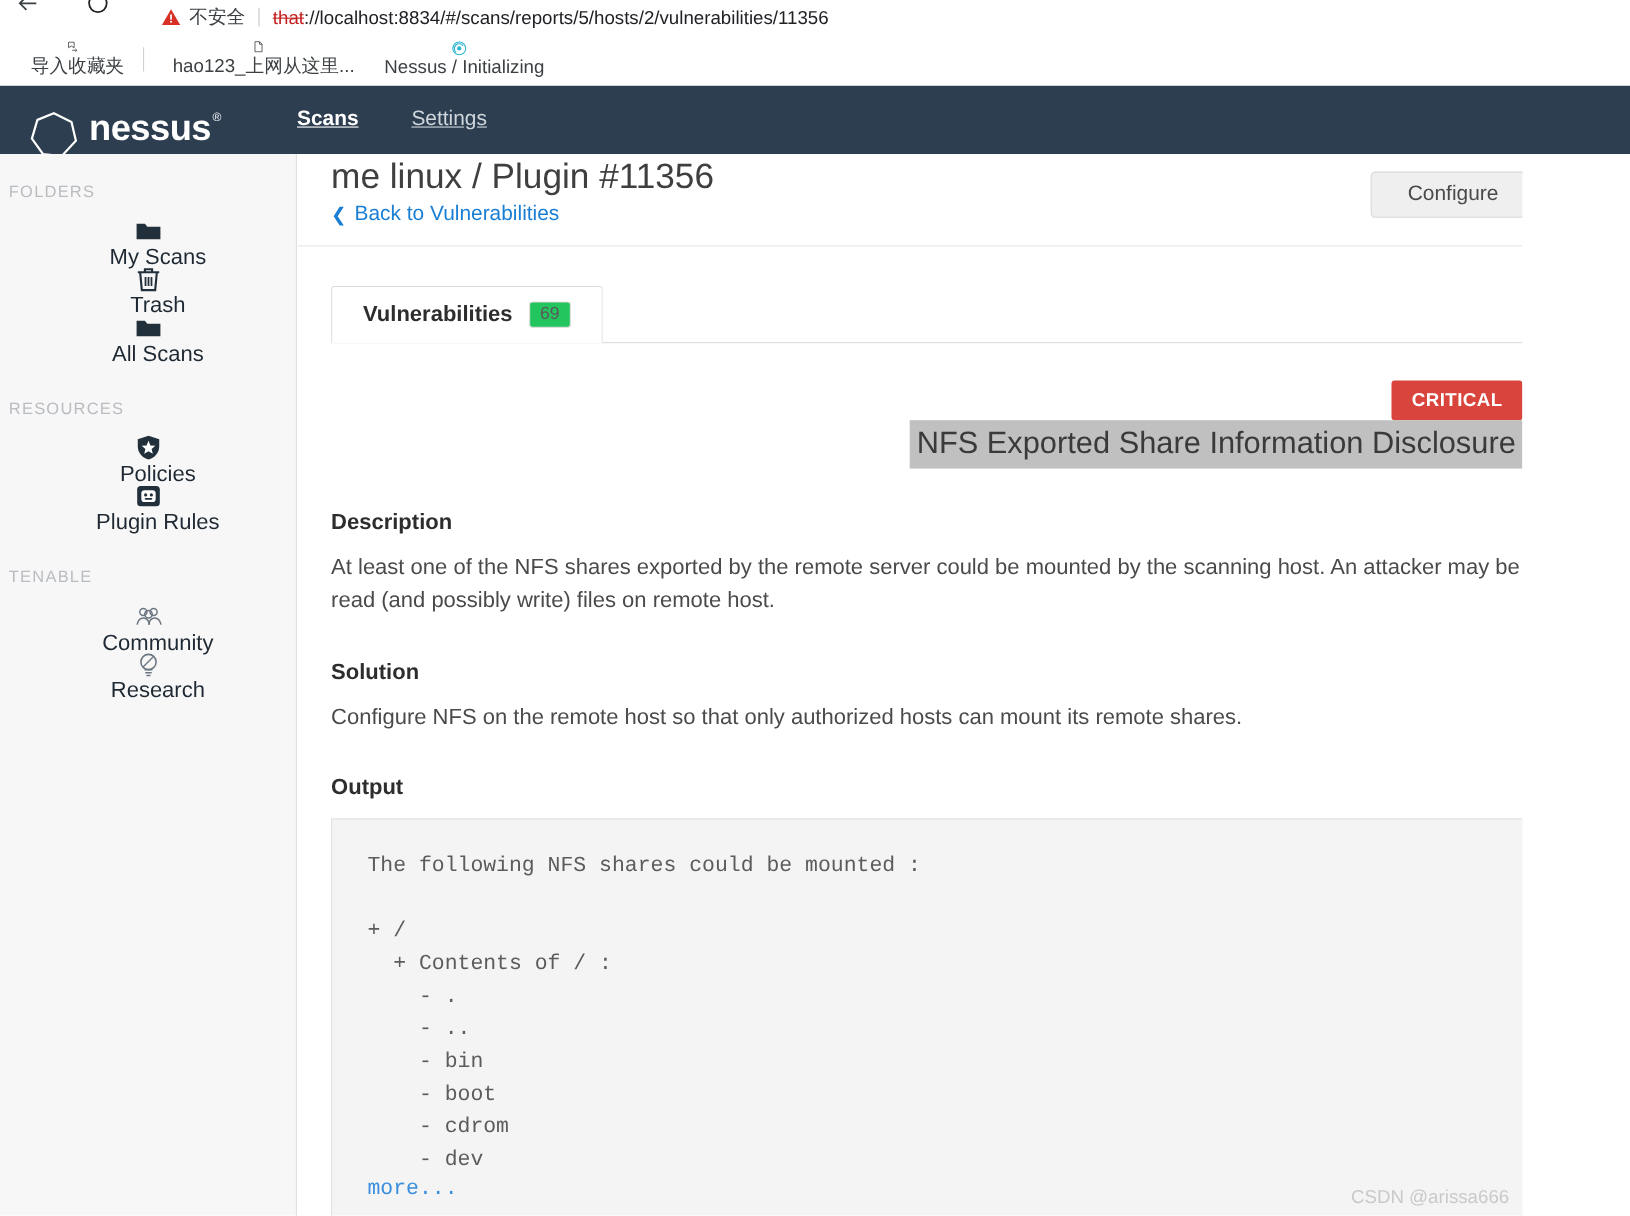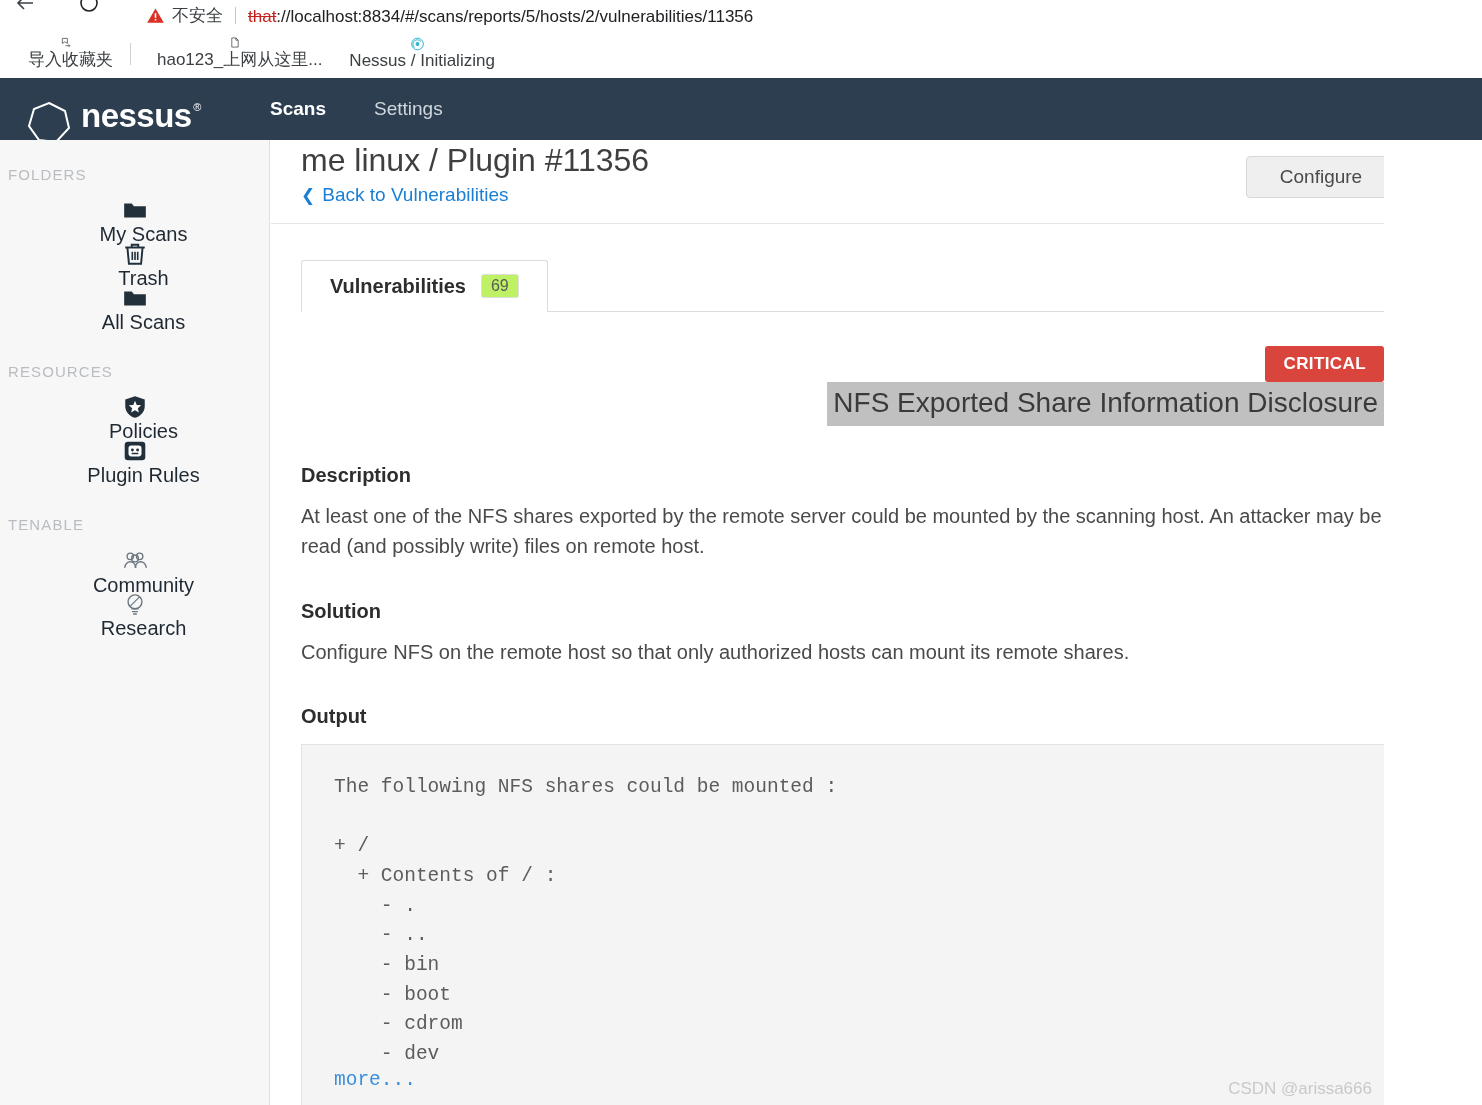--- a/index.html
+++ b/index.html
@@ -104,20 +104,21 @@
     position: relative;
   }
   #logo-text .tm {
     font-size: 11px; font-weight: normal;
     position: absolute; top: 4px; right: -9px;
   }
   .topnav-item {
     color: #cfd6dc; font-size: 19px;
     padding: 0 0; margin-right: 48px;
     white-space: nowrap;
+    text-decoration: underline;
   }
   .topnav-item.active { color: #ffffff; font-weight: bold; }
 
   #sidebar {
     position: absolute; top: 62px; left: 0;
     width: 270px; height: 965px;
     background: #f7f7f7;
     border-right: 1px solid #e0e0e0;
     padding-top: 26px;
   }
@@ -190,21 +191,21 @@
     border-bottom: 1px solid #ffffff;
     background: #ffffff;
     border-radius: 3px 3px 0 0;
     position: relative; z-index: 2;
   }
   #tab-vulns .tab-label {
     font-size: 20px; font-weight: bold; color: #2d2d2d;
   }
   #tab-count {
     margin-left: 15px;
-    background: #bef264;
+    background: #22c55e;
     border: 1px solid #dddddd;
     border-radius: 3px;
     font-size: 16px; color: #5a5a5a;
     padding: 2px 9px;
   }
   #tabstrip-rule {
     position: absolute; left: 0; right: -30px; bottom: 0;
     height: 1px; background: #dcdcdc; z-index: 1;
   }
 

